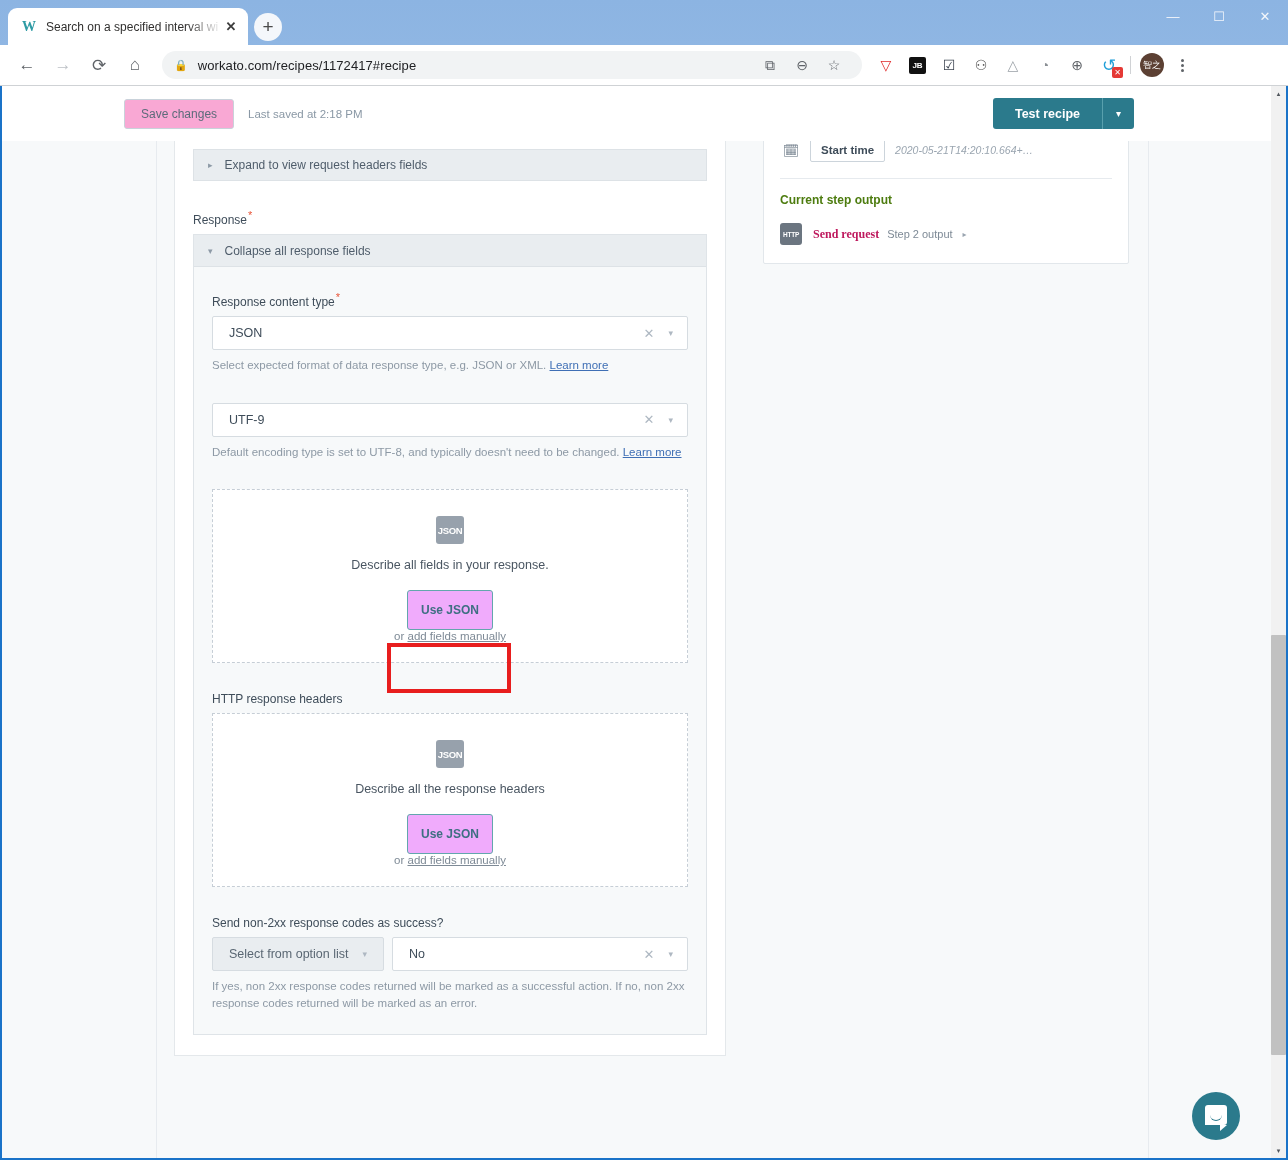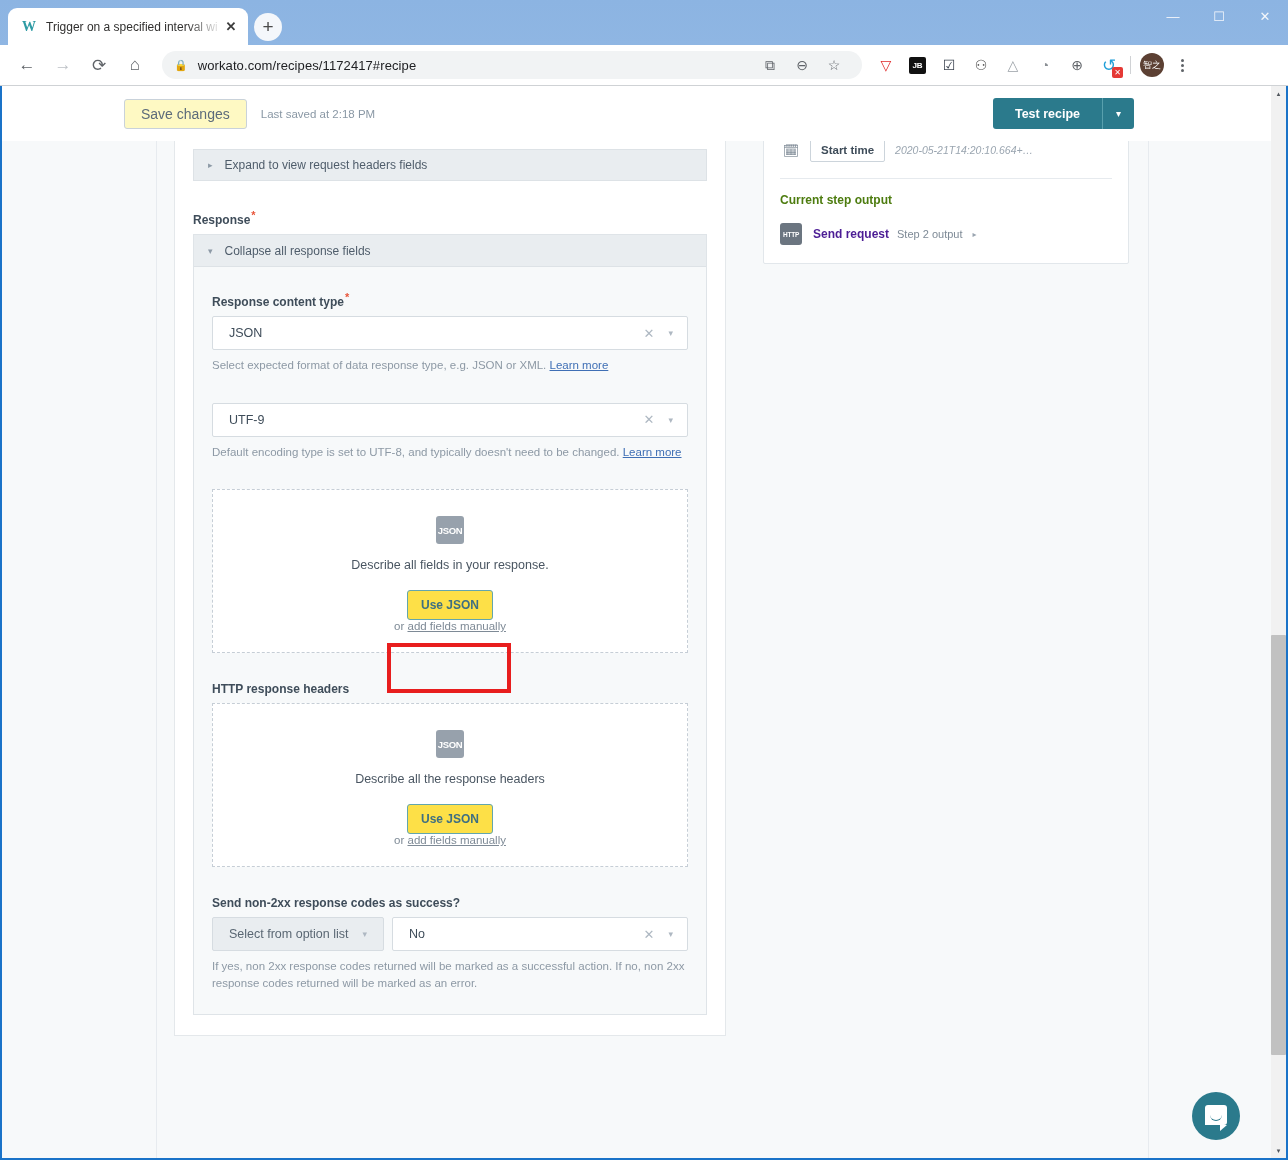--- a/index.html
+++ b/index.html
@@ -122,21 +122,21 @@
     position: absolute; top: 0; left: 0;
     width: 1272px; height: 55px;
     background: #fff;
     display: flex; align-items: center;
     z-index: 5;
   }
   .save-changes-btn {
     margin-left: 122px;
     height: 30px; padding: 0 16px;
     border: 1px solid #c9d2da; border-radius: 3px;
-    background: #fef9c3; color: #5c6b7a; font-size: 14px;
+    background: #f9a8d4; color: #5c6b7a; font-size: 12px;
     display: flex; align-items: center;
   }
   .last-saved { margin-left: 14px; font-size: 11.5px; color: #8a98a5; }
   .test-recipe-group {
     margin-left: auto; margin-right: 140px;
     display: flex; height: 31px;
     border-radius: 3px; overflow: hidden;
   }
   .test-recipe-btn {
     background: #2b7a8c; color: #fff; font-size: 12.5px; font-weight: bold;
@@ -171,21 +171,21 @@
     border: 1px solid #dde2e6;
     height: 32px;
     display: flex; align-items: center;
     padding-left: 14px;
   }
   .tri-right { color:#8d9aa6; font-size:9px; margin-right:12px; }
   .tri-down  { color:#8d9aa6; font-size:9px; margin-right:12px; }
   .collapsed-label { font-size: 12px; color: #4f5d6b; }
 
   .field-label {
-    font-size: 12px; color: #3f4d5a; font-weight: bold;
+    font-size: 12px; color: #3f4d5a; font-weight: normal;
     margin-bottom: 7px;
   }
   .req-star { color: #e8553a; font-size: 11px; vertical-align: super; margin-left: 1px; }
 
   .section-title-row { padding: 28px 18px 0 18px; }
 
   .response-panel {
     margin: 0 18px 0 18px;
     border: 1px solid #dfe4e8;
     background: #f7f9fa;
@@ -221,23 +221,23 @@
   .json-badge {
     width: 28px; height: 28px; background: #97a1ac;
     border-radius: 3px; margin: 0 auto 14px auto;
     color: #fff; font-size: 9.5px; font-weight: bold;
     display: flex; align-items: center; justify-content: center;
     letter-spacing: -0.3px;
   }
   .dz-text { font-size: 12.5px; color: #4a5662; margin-bottom: 18px; }
   .use-json-btn {
     display: inline-flex; align-items: center; justify-content: center;
-    width: 86px; height: 30px;
+    width: 86px; height: 40px;
     border: 1px solid #63a6ad; border-radius: 3px;
-    background: #fde047; color: #3e6f82; font-size: 12px; font-weight: bold;
+    background: #f0abfc; color: #3e6f82; font-size: 12px; font-weight: bold;
   }
   .dz-or { font-size: 11.5px; color: #7e8a96; }
   .dz-or u { text-decoration: underline; }
 
   .two-col { display: flex; gap: 8px; }
   .option-select {
     width: 172px; height: 34px;
     background: #e9edf0; border: 1px solid #d6dce1; border-radius: 2px;
     display: flex; align-items: center; padding: 0 8px 0 16px;
     font-size: 12.5px; color: #5a6773;
@@ -269,21 +269,21 @@
   .pill-value { margin-left: 10px; font-size: 10.5px; color: #9aa5b0; font-style: italic; }
   .divider-line { height: 1px; background: #e6eaee; margin: 4px 0 14px 0; }
   .panel-subtitle { font-size: 12px; color: #4d7c0f; font-weight: bold; margin-bottom: 16px; }
   .step-row { display: flex; align-items: center; }
   .http-badge {
     width: 22px; height: 22px; background: #6b7580; border-radius: 3px;
     color: #fff; font-size: 6.5px; font-weight: bold;
     display: flex; align-items: center; justify-content: center;
     margin-right: 11px; letter-spacing: -.2px;
   }
-  .step-name { font-size: 12px; color: #4c1d95; font-weight: 600; }
+  .step-name { font-size: 12px; color: #be185d; font-weight: 600; font-family: Liberation Serif, serif; }
   .step-sub { font-size: 11px; color: #7e8a96; margin-left: 8px; }
   .step-caret { color: #9aa5b0; font-size: 8px; margin-left: 10px; }
 
   
   .annot-box {
     position: absolute;
     left: 387px; top: 643px;
     width: 124px; height: 50px;
     border: 4px solid #e81e1e;
     z-index: 30;
@@ -329,21 +329,21 @@
     width: 15px; height: 420px; background: #c1c1c1; border-radius: 1px;
   }
 </style>
 </head>
 <body>
 
 <div class="browser-titlebar">
   <div class="tab-strip">
     <div class="tab">
       <span class="tab-favicon">W</span>
-      <span class="tab-title">Trigger on a specified interval wi</span>
+      <span class="tab-title">Search on a specified interval wi</span>
       <span class="tab-close">✕</span>
     </div>
     <div class="new-tab">+</div>
   </div>
   <div class="win-controls">
     <div class="win-btn">—</div>
     <div class="win-btn">☐</div>
     <div class="win-btn">✕</div>
   </div>
 </div>

